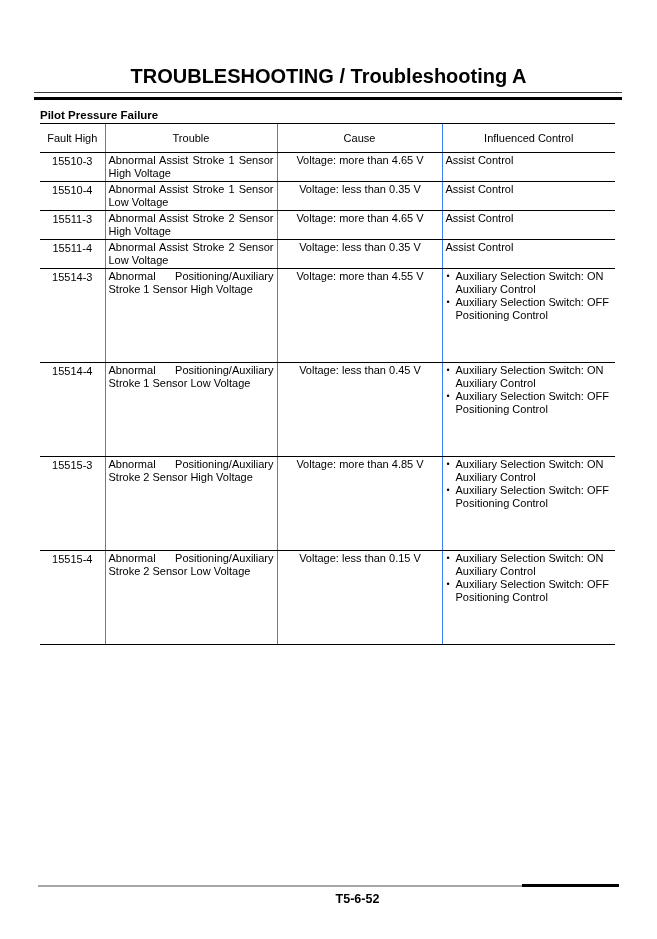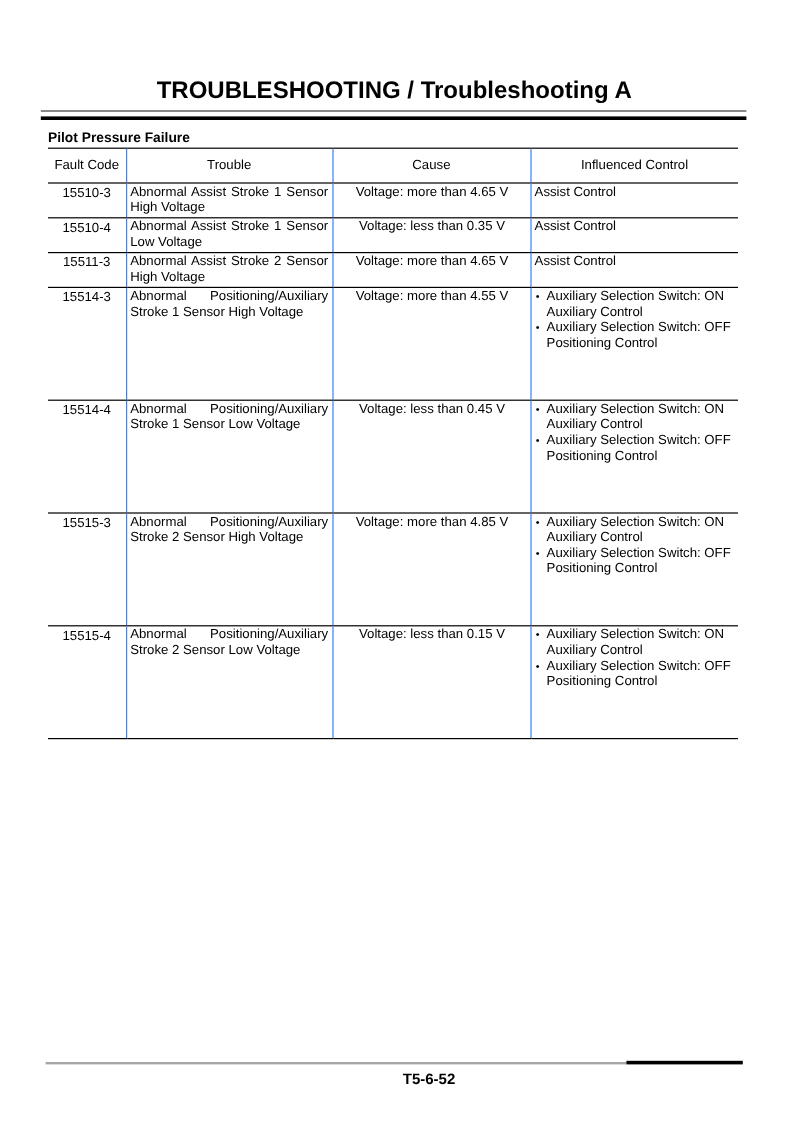--- a/index.html
+++ b/index.html
@@ -130,21 +130,21 @@
 
   <table class="fault-table">
     <colgroup>
       <col class="c-fault">
       <col class="c-trouble">
       <col class="c-cause">
       <col class="c-influenced">
     </colgroup>
     <thead>
       <tr>
-        <th>Fault Code</th>
+        <th>Fault High</th>
         <th>Trouble</th>
         <th>Cause</th>
         <th>Influenced Control</th>
       </tr>
     </thead>
     <tbody id="fault-rows">
         <tr>
           <td class="fault">15510-3</td>
           <td class="trouble">Abnormal Assist Stroke 1 Sensor High Voltage</td>
           <td class="cause">Voltage: more than 4.65 V</td>
@@ -155,20 +155,26 @@
           <td class="trouble">Abnormal Assist Stroke 1 Sensor Low Voltage</td>
           <td class="cause">Voltage: less than 0.35 V</td>
           <td class="influenced">Assist Control</td>
         </tr>
         <tr>
           <td class="fault">15511-3</td>
           <td class="trouble">Abnormal Assist Stroke 2 Sensor High Voltage</td>
           <td class="cause">Voltage: more than 4.65 V</td>
           <td class="influenced">Assist Control</td>
         </tr>
+        <tr>
+          <td class="fault">15511-4</td>
+          <td class="trouble">Abnormal Assist Stroke 2 Sensor Low Voltage</td>
+          <td class="cause">Voltage: less than 0.35 V</td>
+          <td class="influenced">Assist Control</td>
+        </tr>
         <tr class="tall">
           <td class="fault">15514-3</td>
           <td class="trouble">Abnormal Positioning/Auxiliary Stroke 1 Sensor High Voltage</td>
           <td class="cause">Voltage: more than 4.55 V</td>
           <td class="influenced">
             <div class="bullet-item">
               <span class="bullet">•</span>
               <div class="lines">
                 <div>Auxiliary Selection Switch: ON</div>
                 <div>Auxiliary Control</div>

